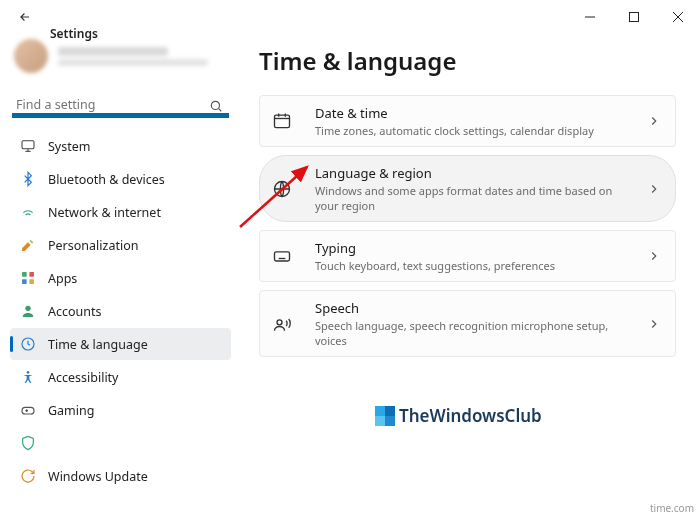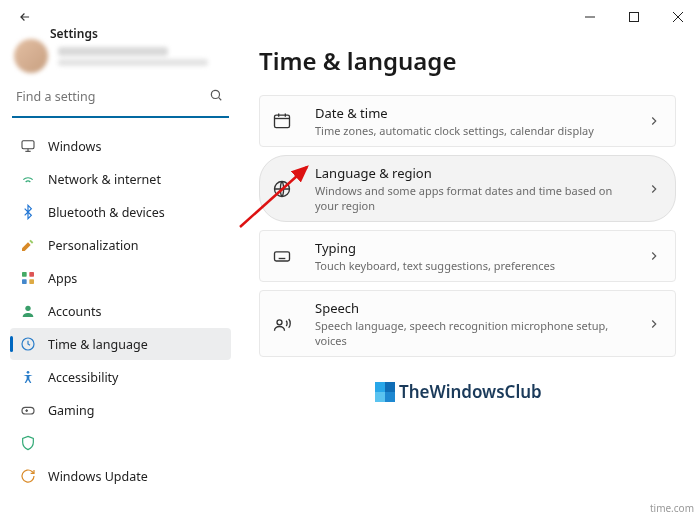--- a/index.html
+++ b/index.html
@@ -14,41 +14,41 @@
 
   .shell { display: flex; height: calc(517px - 34px - 18px); }
 
   
   .sidebar { width: 237px; padding: 0 6px 0 10px; display: flex; flex-direction: column; gap: 2px; }
   .profile { height: 44px; display: flex; align-items: center; gap: 10px; padding: 0 4px; filter: blur(2px); }
   .avatar { width: 34px; height: 34px; border-radius: 50%; background: linear-gradient(135deg,#e3bfa3,#c79f80); }
   .profile-lines { display:flex; flex-direction:column; gap:3px; }
   .pl1 { width:110px; height:9px; background:#d9d9d9; border-radius:3px; }
   .pl2 { width:150px; height:7px; background:#e3e3e3; border-radius:3px; }
-  .search { margin: 8px 2px 10px 2px; height: 30px; border-bottom: 2px solid #0369a1; display:flex; align-items:flex-start; padding: 0 6px 0 4px; }
+  .search { margin: 8px 2px 10px 2px; height: 30px; border-bottom: 5px solid #0369a1; display:flex; align-items:flex-end; padding: 0 6px 0 4px; }
   .search input { border: none; outline: none; flex: 1; font-size: 12.5px; color:#555; background:transparent; }
   .nav { display: flex; flex-direction: column; gap: 1px; }
   .nav-item { height: 32px; display: flex; align-items: center; gap: 12px; padding: 0 10px; border-radius: 4px; font-size: 12.5px; color: #222; cursor: pointer; position: relative; }
   .nav-item.sel { background: #ecedee; }
   .nav-item.sel::before { content:""; position:absolute; left:0; top:8px; bottom:8px; width:3px; border-radius:2px; background:#0067c0; }
   .nav-icon { width: 16px; height: 16px; display:flex; align-items:center; justify-content:center; }
 
   
   .main { flex: 1; padding: 10px 24px 0 22px; overflow: hidden; }
   .page-title { font-size: 24px; font-weight: 600; color: #1a1a1a; margin-bottom: 18px; }
   .cards { display:flex; flex-direction:column; gap:8px; }
   .card { border:1px solid #e8e8e8; border-radius:4px; min-height:52px; display:flex; align-items:center; padding:8px 14px 8px 12px; gap:23px; background:#fcfcfc; position: relative; }
   .card.sel { background:#f3f3f3; border-color:#e0e0e0;border-radius:27px; }
   .card-icon { width:20px; height:20px; color:#333; display:flex; align-items:center; justify-content:center; flex-shrink:0; }
   .card-body { flex:1; display:flex; flex-direction:column; gap:1px; }
   .card-title { font-size:13px; color:#1a1a1a; }
   .card-sub { font-size:11px; color:#6b6b6b; }
   .chevron { color:#555; }
 
-  .watermark { position: absolute; left: 375px; top: 380px; display:flex; align-items:center; gap:4px; font-size:17px; font-weight:600; color:#1a3a5a; }
+  .watermark { position: absolute; left: 375px; top: 404px; display:flex; align-items:center; gap:4px; font-size:17px; font-weight:600; color:#1a3a5a; }
   .wm-logo { display:grid; grid-template-columns:10px 10px; grid-template-rows:10px 10px; gap:0; transform: rotate(0); }
   .wm-logo span:nth-child(1){background:#28a7e9;}
   .wm-logo span:nth-child(2){background:#0f6db6;}
   .wm-logo span:nth-child(3){background:#5ac3f0;}
   .wm-logo span:nth-child(4){background:#1e88d1;}
   .attribution { position:absolute; right:6px; bottom:2px; font-size:10px; color:#999; }
 
   .arrow { position:absolute; left:235px; top:155px; pointer-events:none; }
 </style>
 </head>
@@ -100,37 +100,37 @@
     </div>
     <div class="nav" id="nav">
         <div class="nav-item">
           <span class="nav-icon">
             <svg width="16" height="16" viewBox="0 0 24 24" fill="none" stroke="#444" stroke-width="1.6">
               <rect x="3" y="4" width="18" height="12" rx="2"></rect>
               <line x1="8" y1="20" x2="16" y2="20"></line>
               <line x1="12" y1="16" x2="12" y2="20"></line>
             </svg>
           </span>
-          <span>Windows</span>
+          <span>System</span>
+        </div>
+        <div class="nav-item">
+          <span class="nav-icon">
+            <svg width="16" height="16" viewBox="0 0 24 24" fill="none" stroke="#2276d4" stroke-width="1.8">
+              <path d="M7 7l10 10-5 5V2l5 5L7 17"></path>
+            </svg>
+          </span>
+          <span>Bluetooth &amp; devices</span>
         </div>
         <div class="nav-item">
           <span class="nav-icon">
             <svg width="16" height="16" viewBox="0 0 24 24" fill="none" stroke="#3a7" stroke-width="1.8">
               <path d="M5 13a10 10 0 0114 0M8.5 16.5a5 5 0 017 0M12 20h0"></path>
             </svg>
           </span>
           <span>Network &amp; internet</span>
-        </div>
-        <div class="nav-item">
-          <span class="nav-icon">
-            <svg width="16" height="16" viewBox="0 0 24 24" fill="none" stroke="#2276d4" stroke-width="1.8">
-              <path d="M7 7l10 10-5 5V2l5 5L7 17"></path>
-            </svg>
-          </span>
-          <span>Bluetooth &amp; devices</span>
         </div>
         <div class="nav-item">
           <span class="nav-icon">
             <svg width="16" height="16" viewBox="0 0 24 24" fill="#d88a28">
               <path d="M3 17l9-9 4 4-9 9H3v-4z"></path>
               <path d="M14 6l4 4 2-2-4-4-2 2z" fill="#9c6"></path>
             </svg>
           </span>
           <span>Personalization</span>
         </div>

